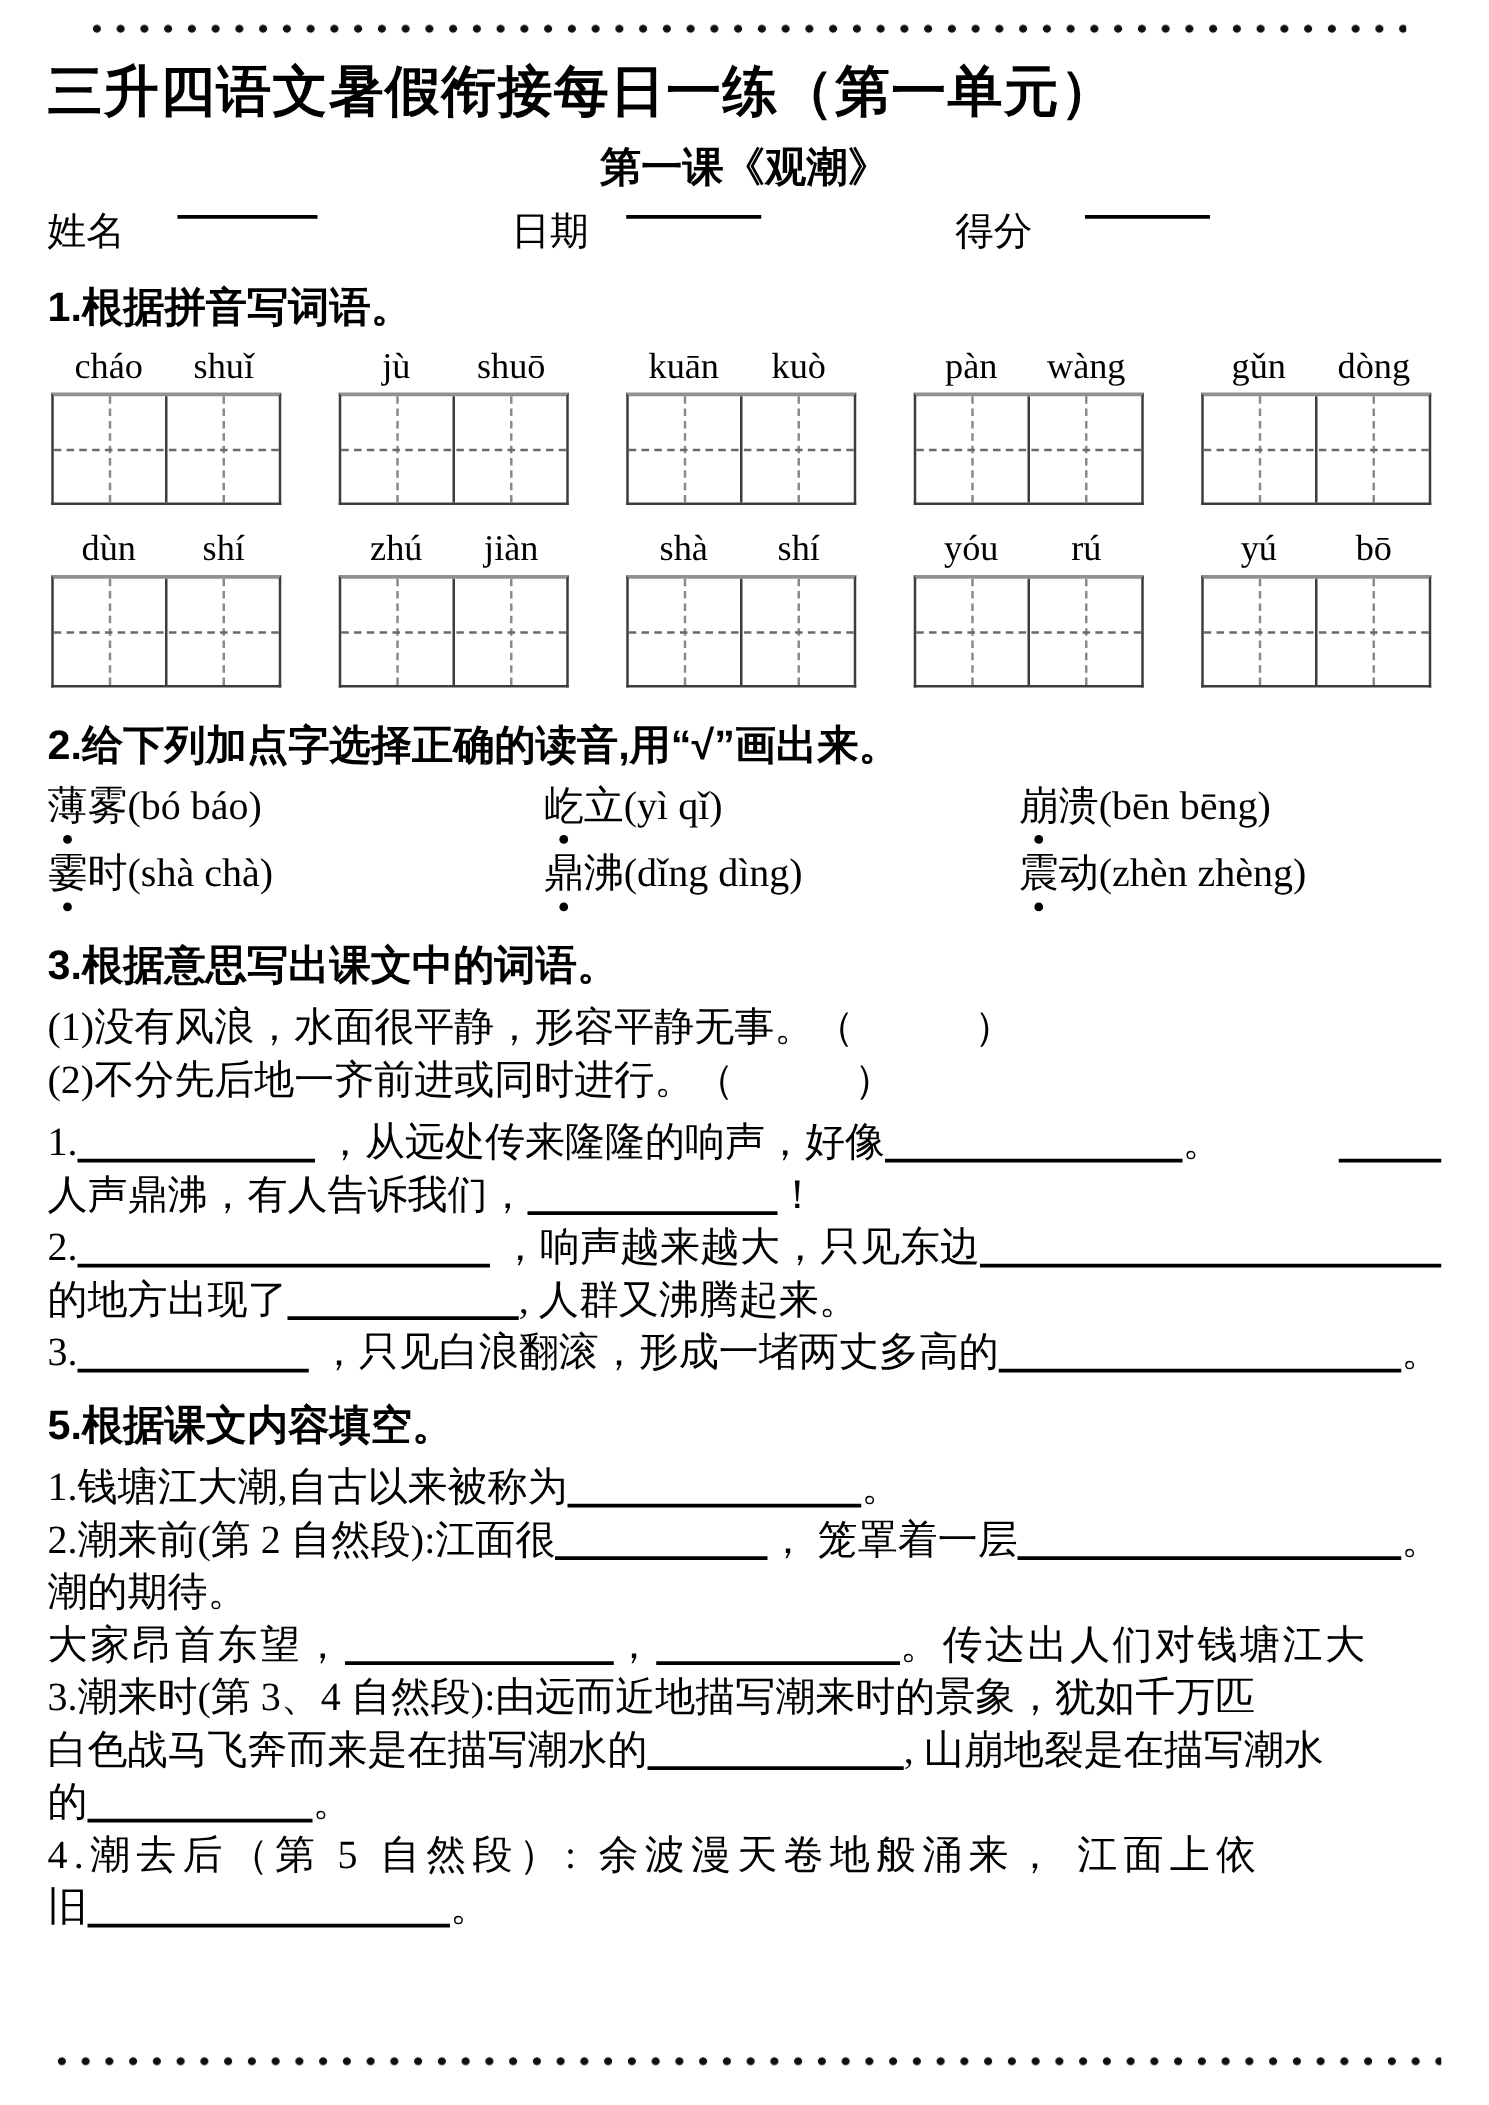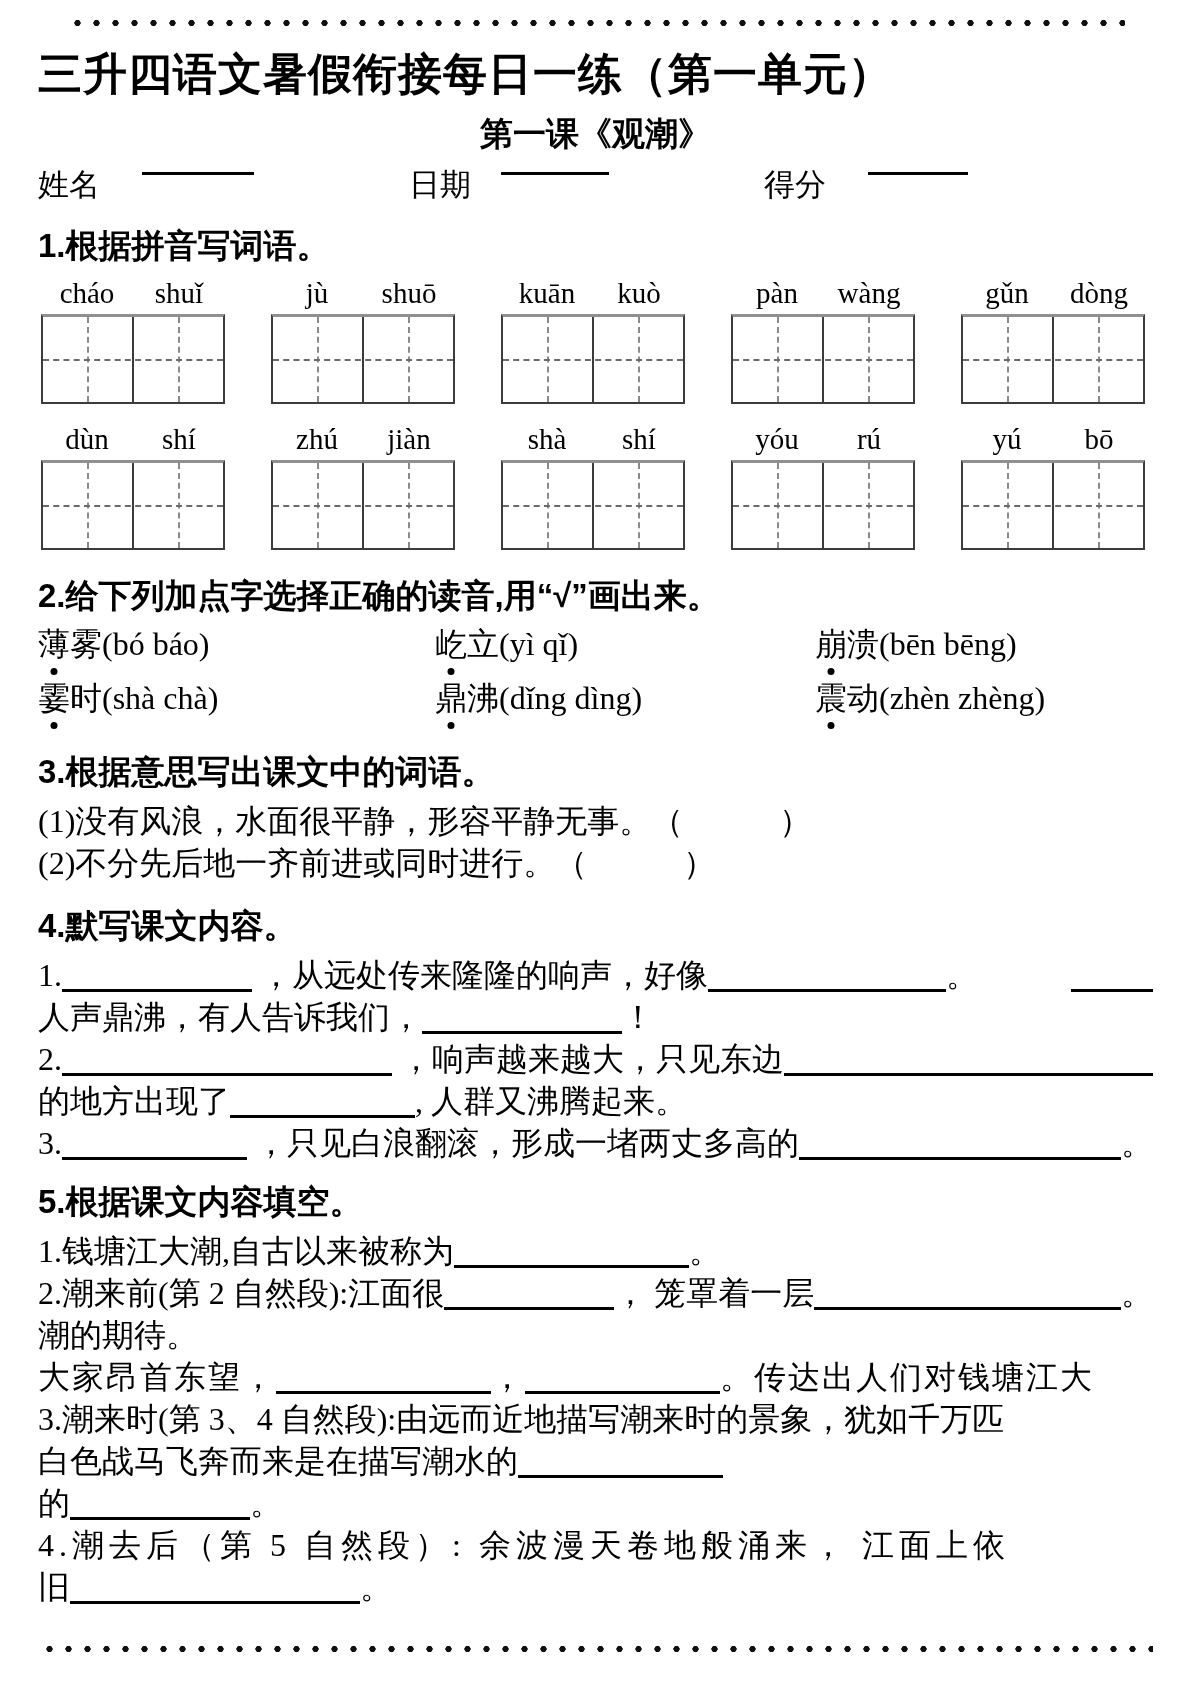--- a/index.html
+++ b/index.html
@@ -183,21 +183,20 @@
   </div>
 
   <div class="sechead" style="margin-top:20px;">3.根据意思写出课文中的词语。</div>
   <div class="bline serif mt8">
       <span class="t">(1)没有风浪，水面很平静，形容平静无事。（　　　）</span>
     </div>
   <div class="bline serif">
       <span class="t">(2)不分先后地一齐前进或同时进行。（　　　）</span>
     </div>
 
-  <div class="sechead" style="margin-top:22px;">4.默写课文内容。</div>
 
   <div class="bline serif mt8">
     <span>1.</span>
     <span class="bl" style="width:190px;"></span>
     <span> ，从远处传来隆隆的响声，好像</span>
     <span class="bl" style="width:238px;"></span>
     <span>。</span>
     <span class="bl mlauto" style="width:82px;"></span>
   </div>
   <div class="bline serif">
@@ -247,20 +246,21 @@
     <span>，</span>
     <span class="bl" style="width:195px;"></span>
     <span>。传达出人们对钱塘江大</span>
   </div>
   <div class="bline serif">
     <span>3.潮来时(第 3、4 自然段):由远而近地描写潮来时的景象，犹如千万匹</span>
   </div>
   <div class="bline serif">
     <span>白色战马飞奔而来是在描写潮水的</span>
     <span class="bl" style="width:205px;"></span>
+    <span>, 山崩地裂是在描写潮水</span>
   </div>
   <div class="bline serif">
     <span>的</span>
     <span class="bl" style="width:180px;"></span>
     <span>。</span>
   </div>
   <div class="bline serif sp5">
     <span>4.潮去后（第 5 自然段）: 余波漫天卷地般涌来， 江面上依</span>
   </div>
   <div class="bline serif">

